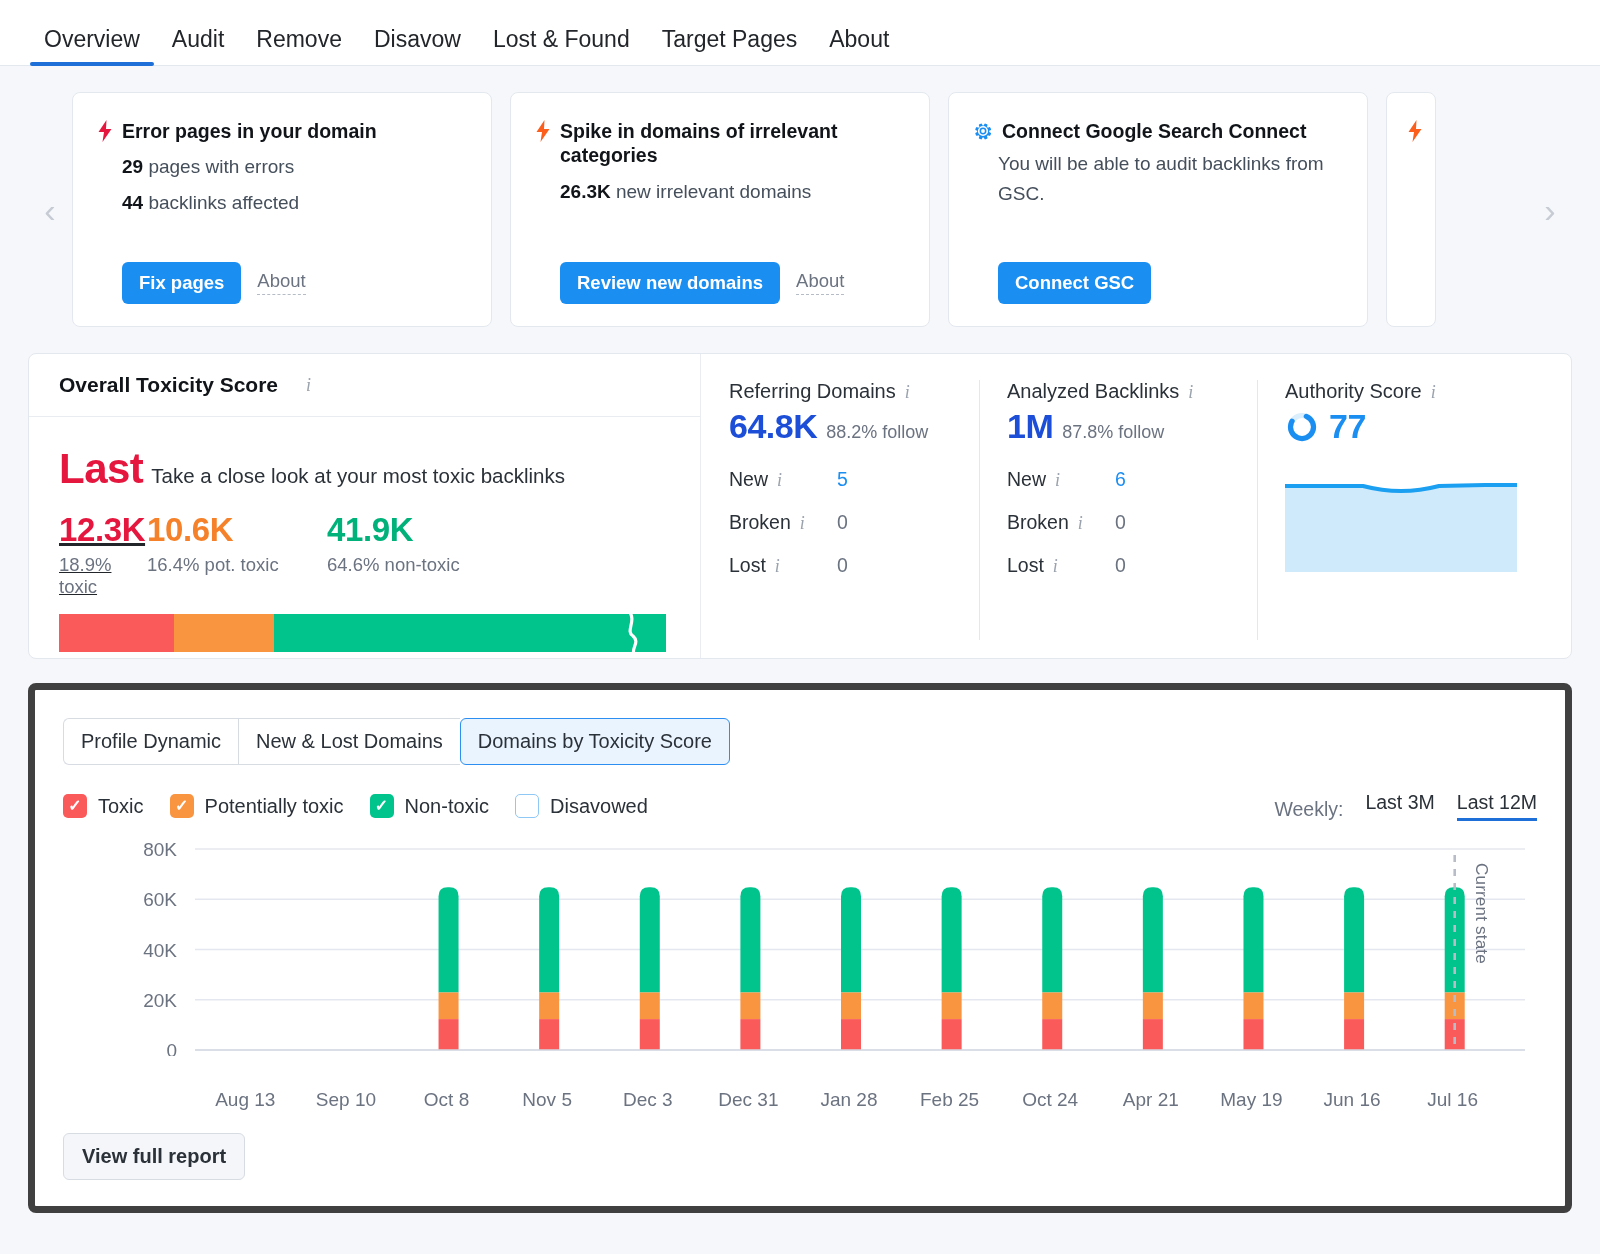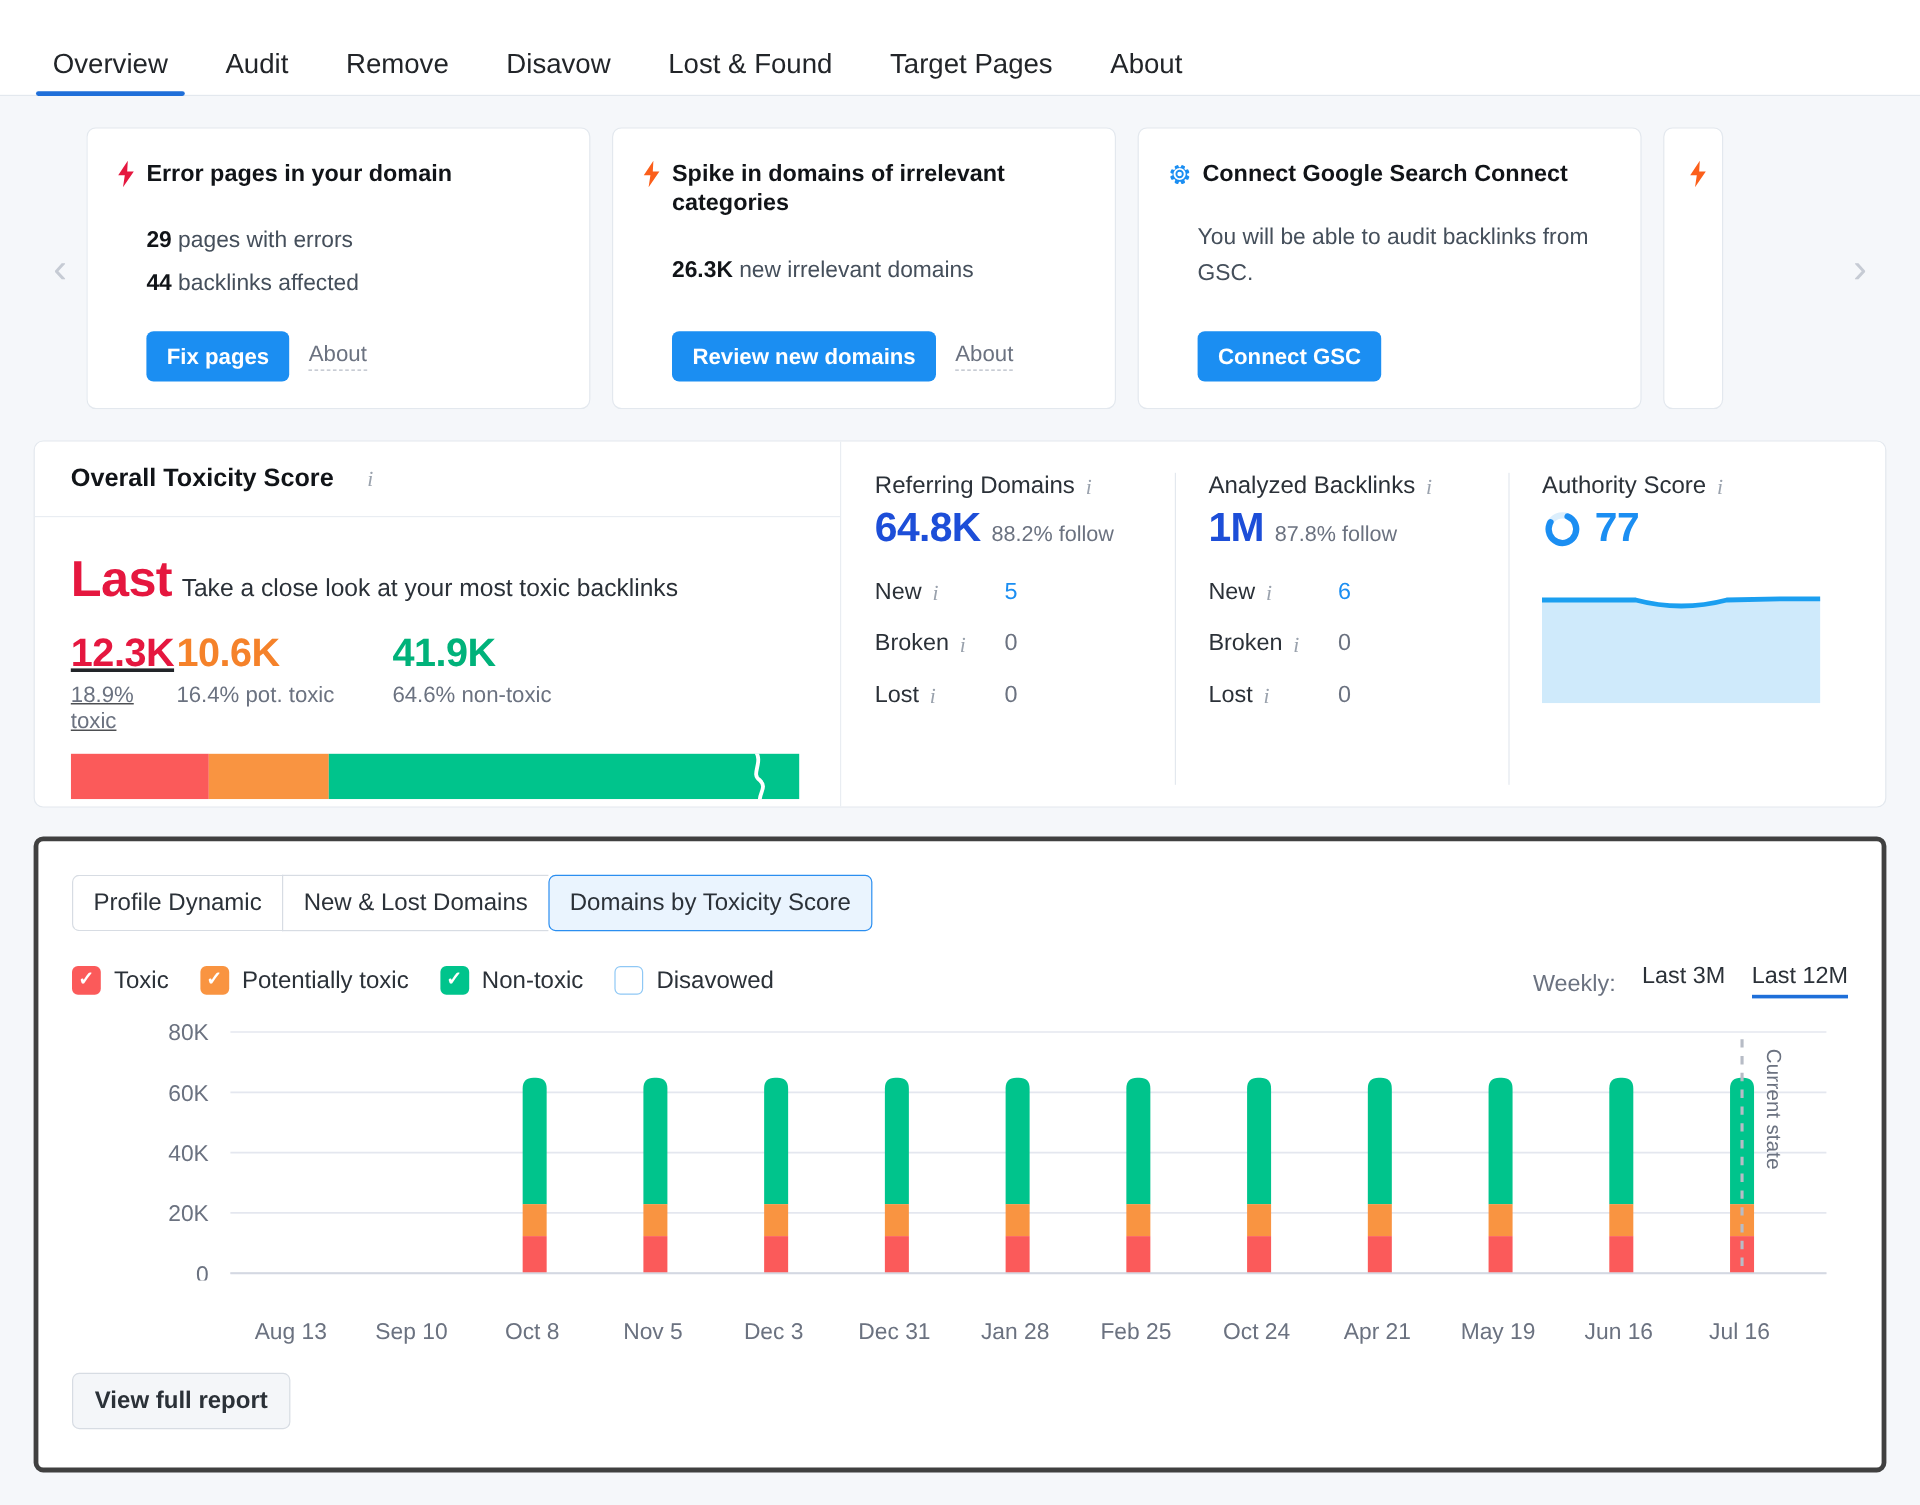--- a/index.html
+++ b/index.html
@@ -6,27 +6,27 @@
   html, body {
     width: 1600px; height: 1254px;
     background: #f5f7fa;
     font-family: "Liberation Sans", sans-serif;
     color: #222529;
     overflow: hidden;
   }
 
   
   .topnav {
-    height: 80px;
+    height: 66px;
     background: #ffffff;
     border-bottom: 1px solid #e3e8ee;
     display: flex;
     align-items: flex-end;
     padding: 0 28px;
-    gap: 16px;
+    gap: 0px;
   }
   .nav-item {
     font-size: 23px;
     color: #222529;
     padding: 0 16px 14px 16px;
     cursor: pointer;
     position: relative;
     white-space: nowrap;
     line-height: 1;
   }
@@ -69,21 +69,20 @@
     background: #fff;
     border: 1px solid #e3e8ee;
     border-radius: 8px;
     padding: 26px 24px 22px 24px;
     width: 420px;
     min-width: 420px;
     height: 235px;
     display: flex;
     flex-direction: column;
     position: relative;
-    gap: 20px;
   }
   .ncard.partial { width: 50px; min-width: 50px; overflow: hidden; padding-left: 20px; }
   .nc-head {
     display: flex;
     align-items: flex-start;
     gap: 9px;
     margin-bottom: 6px;
   }
   .nc-title {
     font-size: 19.5px;
@@ -245,21 +244,21 @@
   .m-row .val.grey { color: #6b7280; }
 
   .as-main { display: flex; align-items: center; gap: 10px; margin-top: 4px; }
   .as-score { font-size: 34px; font-weight: bold; color: #1b8ef2; letter-spacing: -0.5px; }
   .as-spark { margin-top: 30px; width: 232px; height: 96px; }
 
   
   .chart-panel {
     margin-top: 24px;
     background: #fff;
-    border: 4px solid #404040;
+    border: 7px solid #404040;
     border-radius: 8px;
     padding: 28px 28px 22px 28px;
     height: 530px;
     position: relative;
   }
   .seg-tabs { display: inline-flex; border-radius: 6px; }
   .seg-tab {
     font-size: 20px;
     color: #2b3138;
     padding: 11px 17px;

